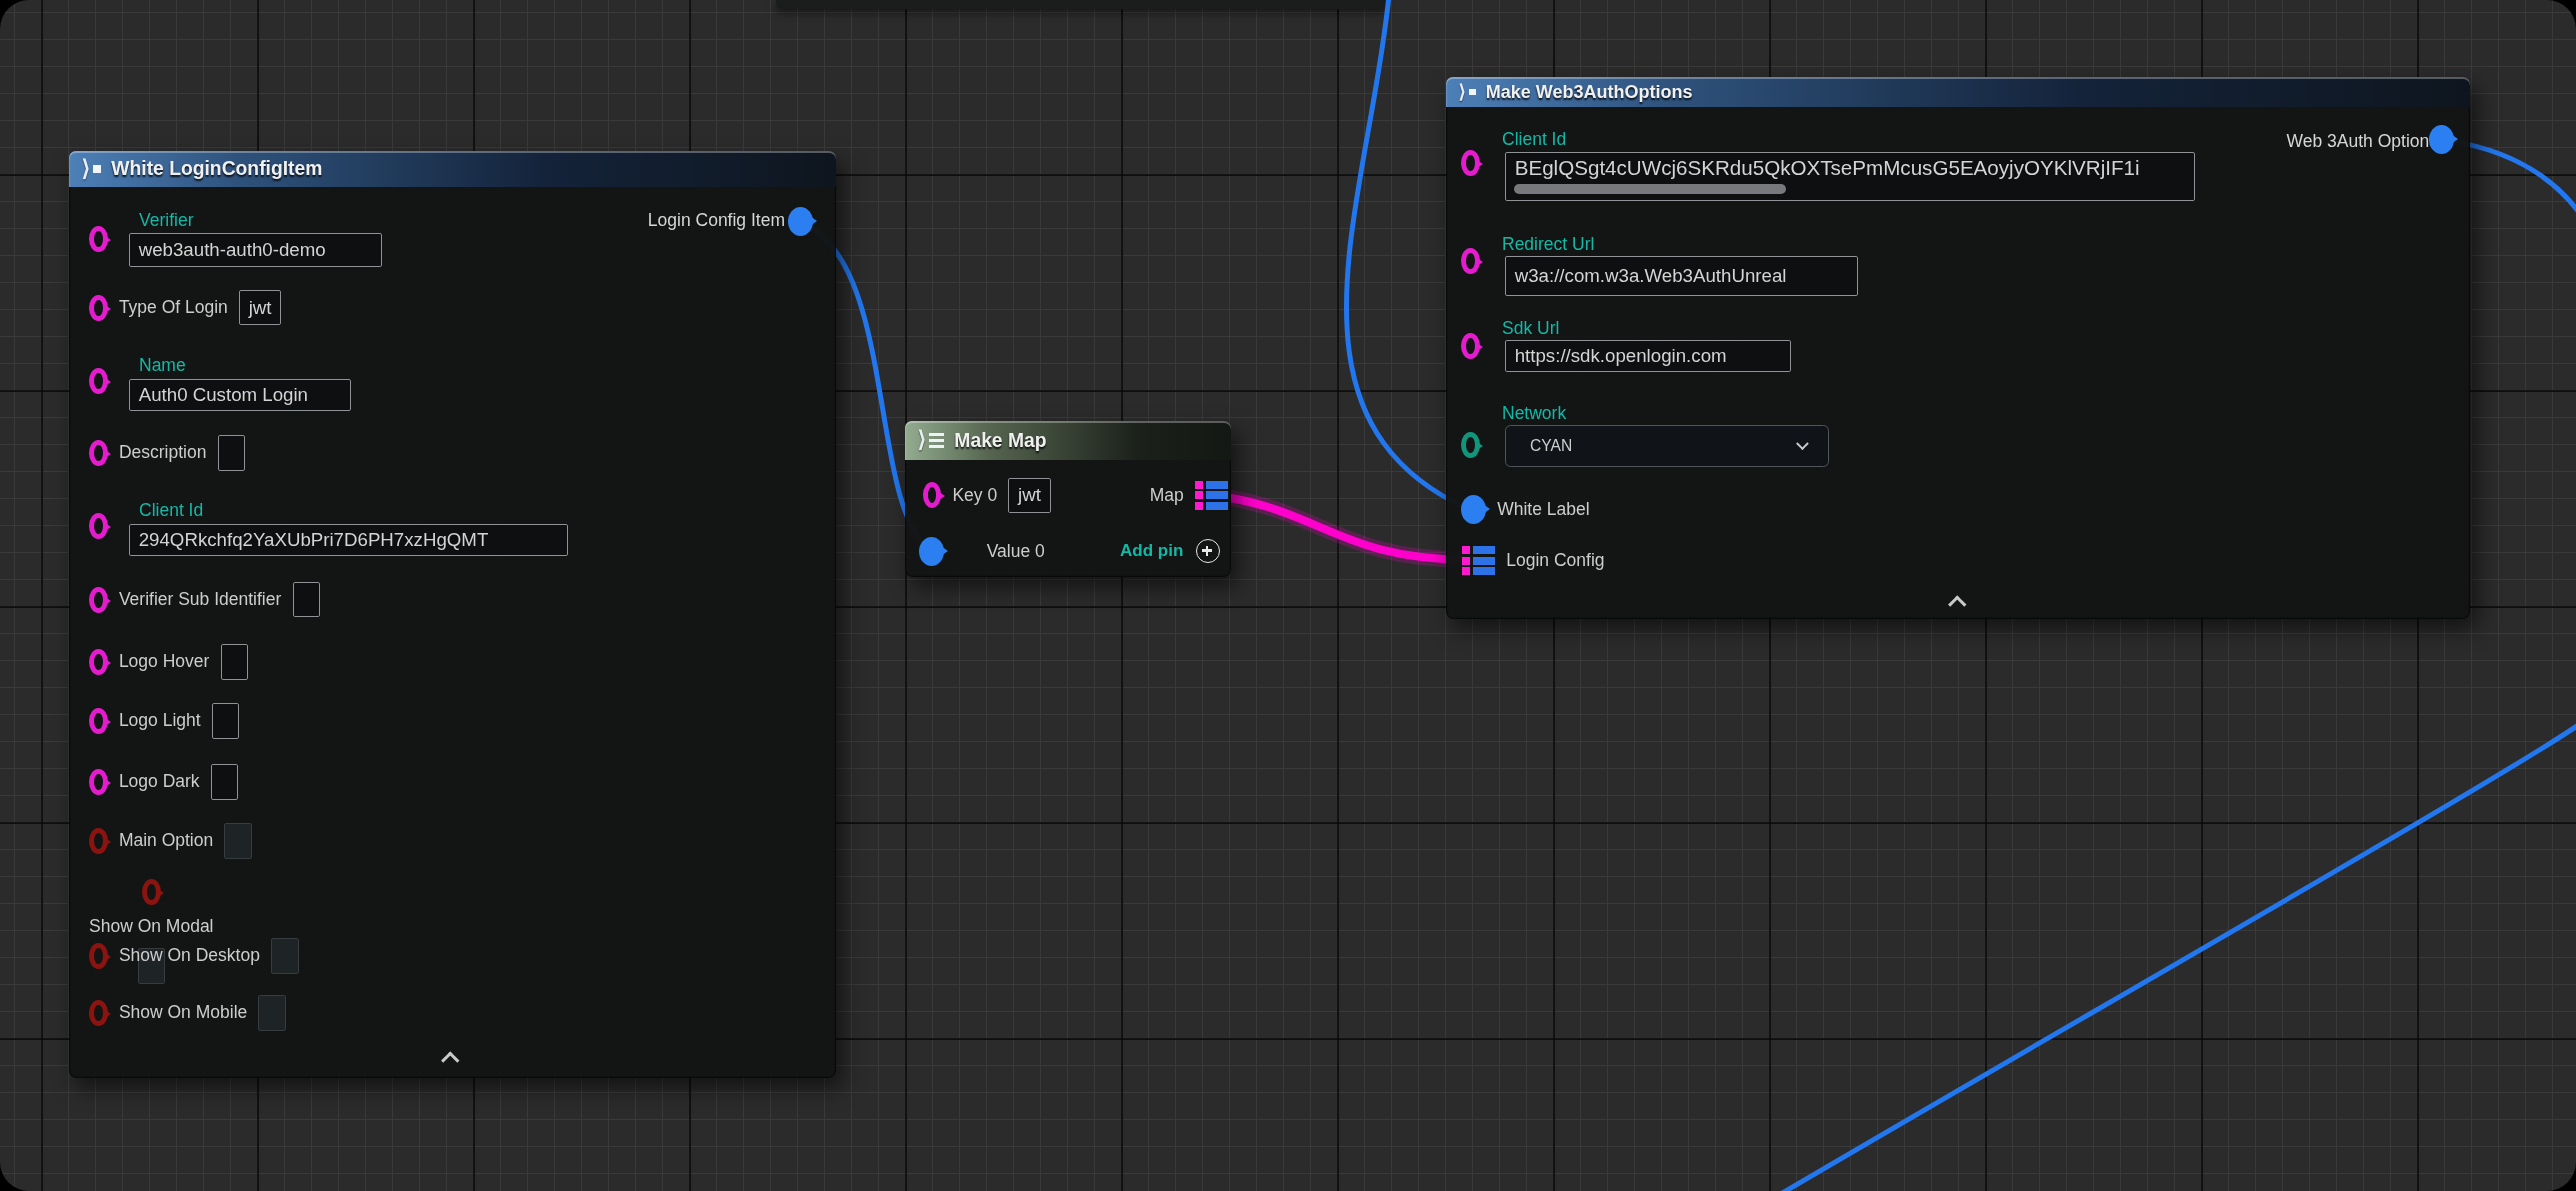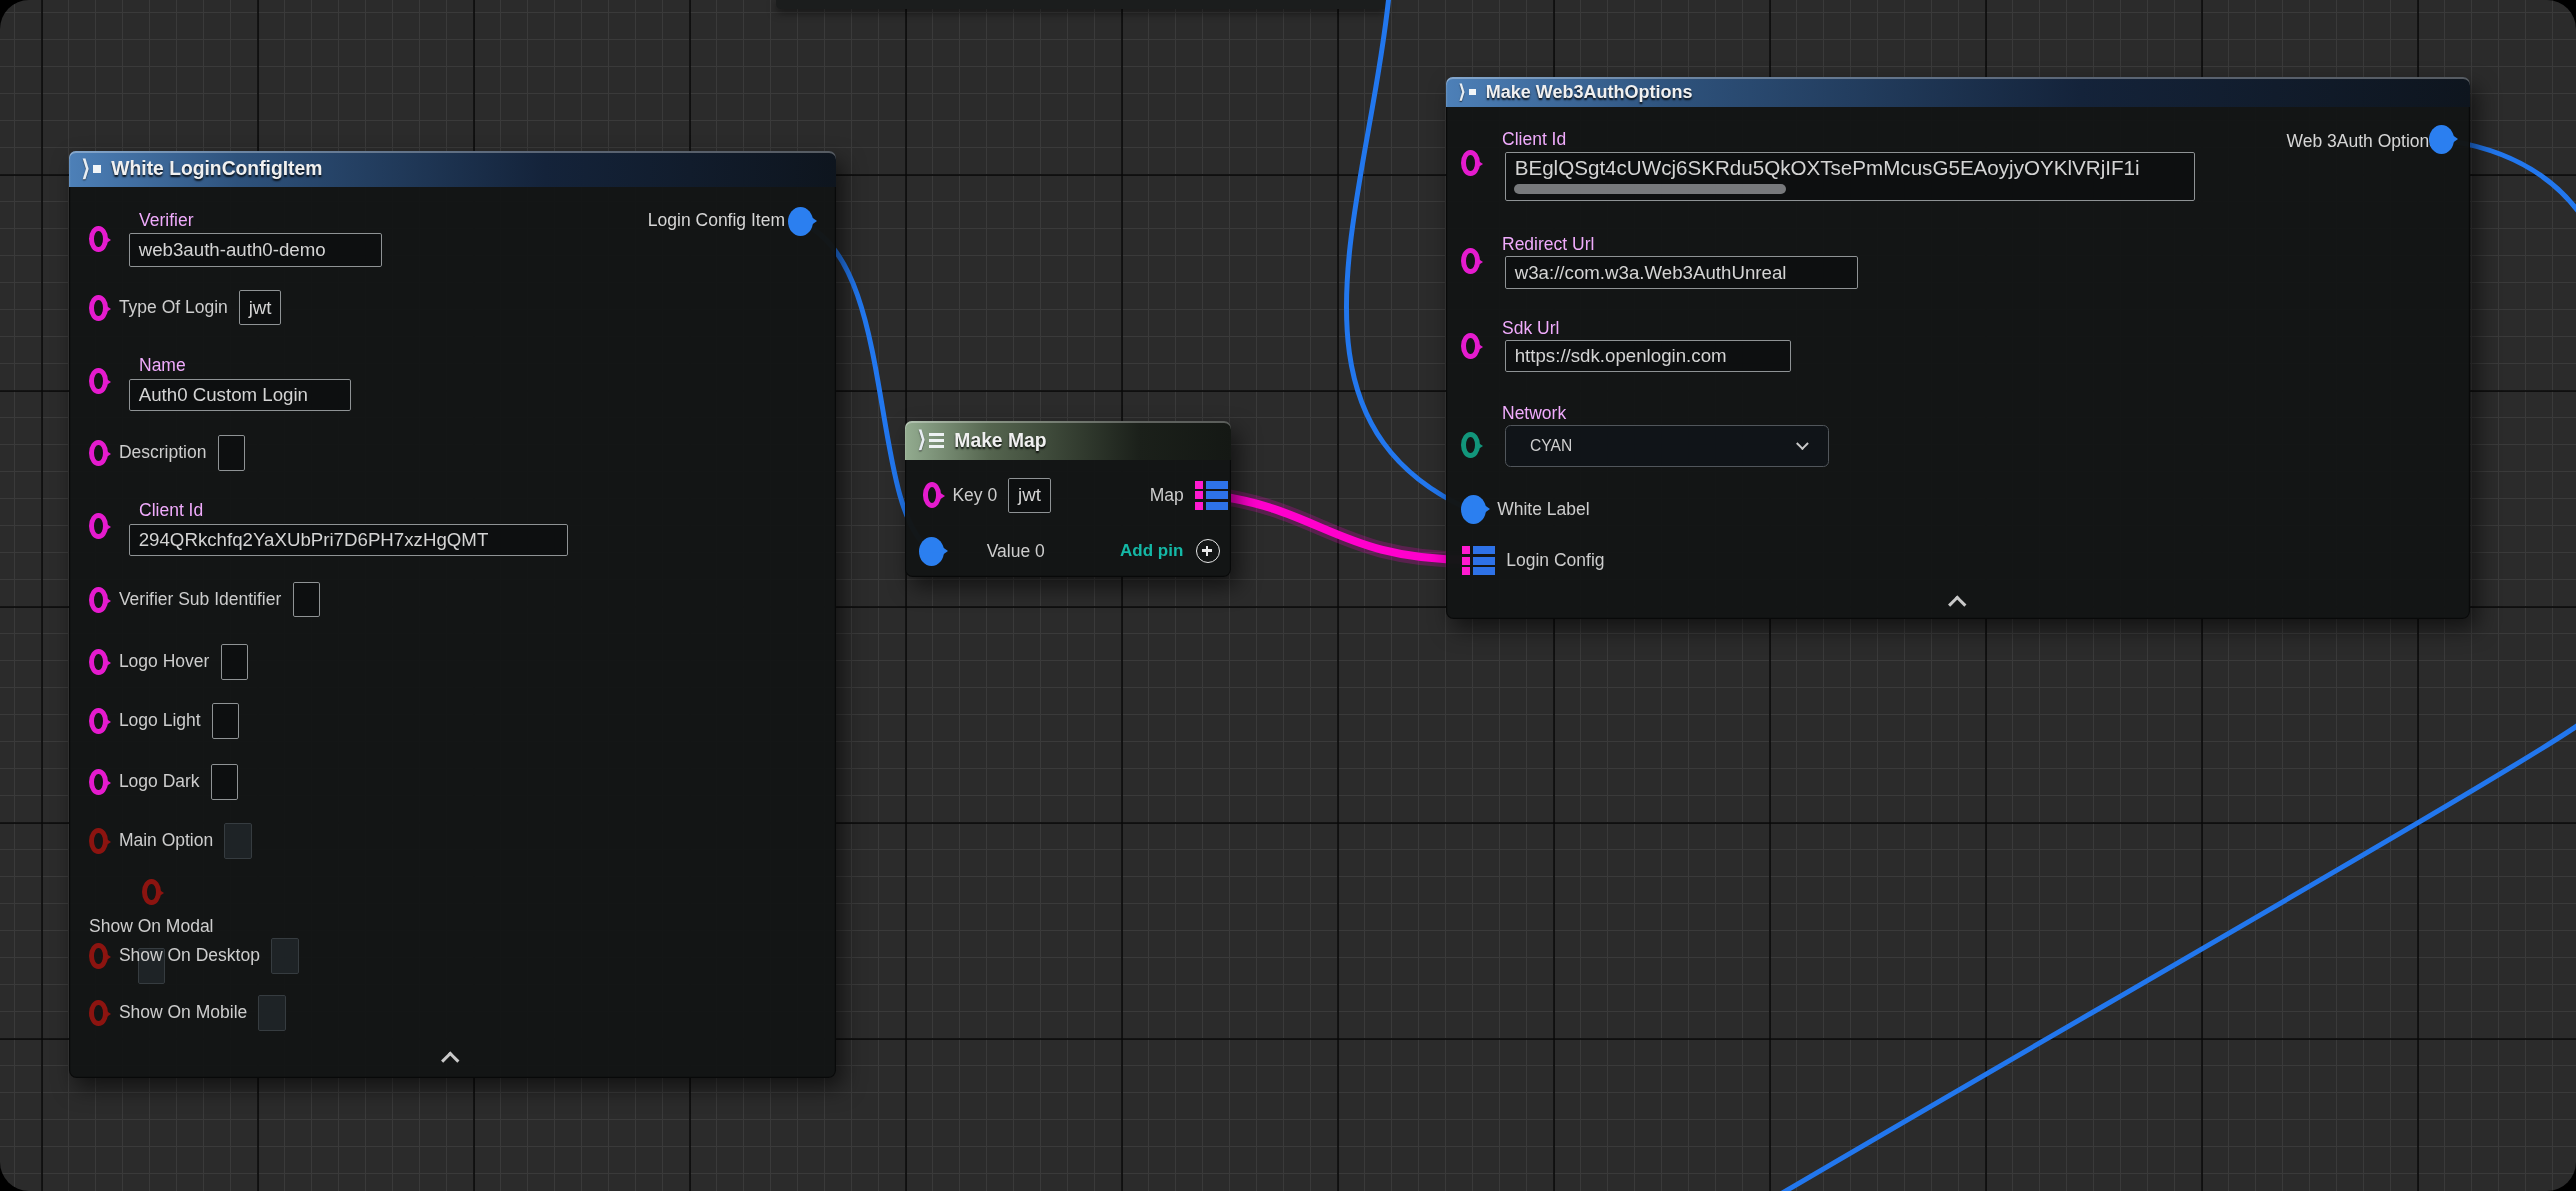--- a/index.html
+++ b/index.html
@@ -34,21 +34,21 @@
   .node-title { font-size:19.3px; font-weight:700; color:#f0f0f0; text-shadow:0 1.9px 1.9px rgba(0,0,0,.85); }
 
   .hicon { display:flex; align-items:center; gap:3.1px; }
   .hicon .brk { color:#e8eef3; font-size:22.4px; font-weight:700; line-height:1; text-shadow:0 1.2px 1.2px rgba(0,0,0,.7); }
   .hicon .hsq { width:8px; height:8px; background:#f2f5f7; display:inline-block; }
   .hbars { display:flex; flex-direction:column; gap:3.1px; }
   .hbars i { display:block; width:15px; height:3.1px; background:#eef2f4; }
 
   .row { position:absolute; display:flex; align-items:center; gap:11.2px; }
   .lbl { font-size:17.5px; color:#cdcdcd; white-space:nowrap; }
-  .lbl-above { position:absolute; font-size:17.5px; color:#f0abfc; white-space:nowrap; }
+  .lbl-above { position:absolute; font-size:17.5px; color:#14b8a6; white-space:nowrap; }
 
   
   .pin { display:inline-block; width:18.7px; height:26px; border-radius:50%;
          border:5px solid var(--pc); position:relative; flex:0 0 auto; }
   .pin::after { content:""; position:absolute; left:11.2px; top:5px;
                 border-left:6.9px solid var(--pc);
                 border-top:4.4px solid transparent; border-bottom:4.4px solid transparent; }
   .pin-filled { display:inline-block; width:25px; height:29px; border-radius:50%;
                 background:var(--pc); position:relative; flex:0 0 auto; }
   .pin-filled::after { content:""; position:absolute; left:22.4px; top:8.7px;
@@ -264,21 +264,21 @@
 
     <span class="lbl-above" style="left:56px; top:52px;">Client Id</span>
     <span class="pin p-str" style="position:absolute; left:15px; top:73px;"></span>
     <div class="field" style="position:absolute; left:59px; top:75px; width:690px; height:49px; align-items:flex-start; padding-top:2.5px; font-size:20.6px;">
       <span>BEglQSgt4cUWcj6SKRdu5QkOXTsePmMcusG5EAoyjyOYKlVRjIF1i</span>
       <div class="hscroll"></div>
     </div>
 
     <span class="lbl-above" style="left:56px; top:157px;">Redirect Url</span>
     <span class="pin p-str" style="position:absolute; left:15px; top:171px;"></span>
-    <div class="field" style="position:absolute; left:59px; top:179px; width:353px; height:33px;">
+    <div class="field" style="position:absolute; left:59px; top:179px; width:353px; height:40px;">
       <span>w3a://com.w3a.Web3AuthUnreal</span>
     </div>
 
     <span class="lbl-above" style="left:56px; top:241px;">Sdk Url</span>
     <span class="pin p-str" style="position:absolute; left:15px; top:256px;"></span>
     <div class="field" style="position:absolute; left:59px; top:263px; width:286px; height:32px;">
       <span>https://sdk.openlogin.com</span>
     </div>
 
     <span class="lbl-above" style="left:56px; top:326px;">Network</span>

